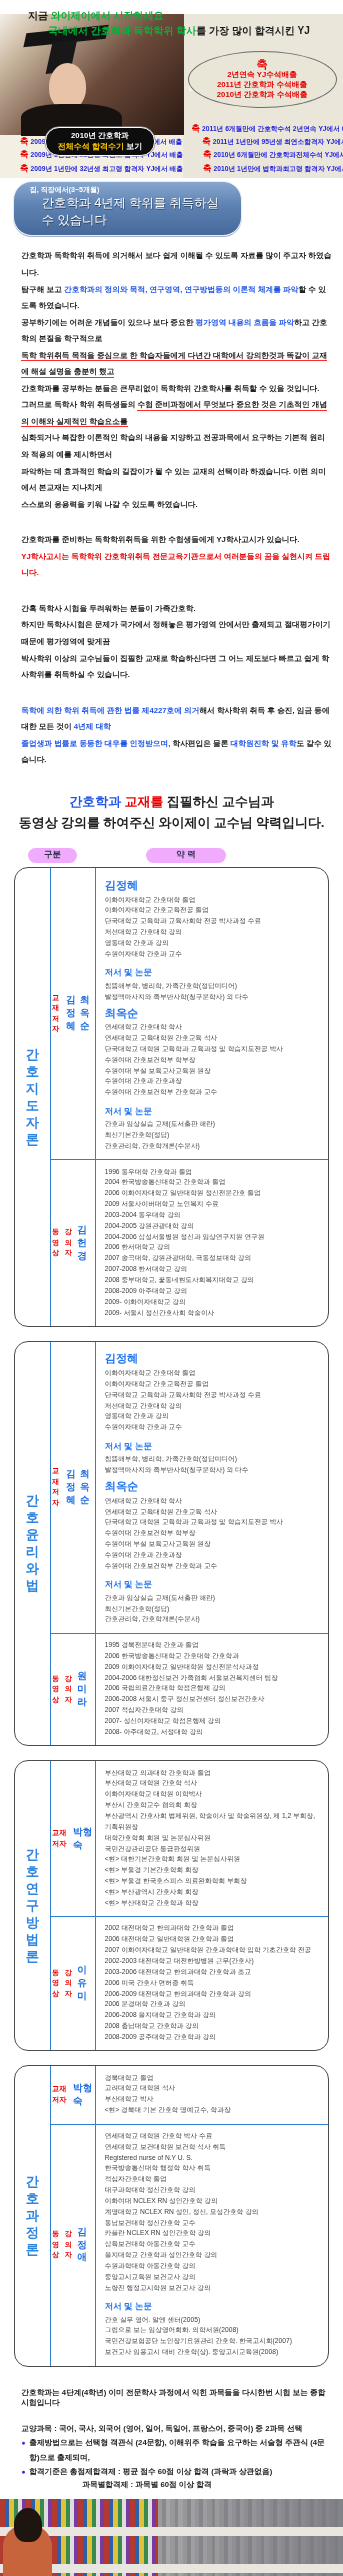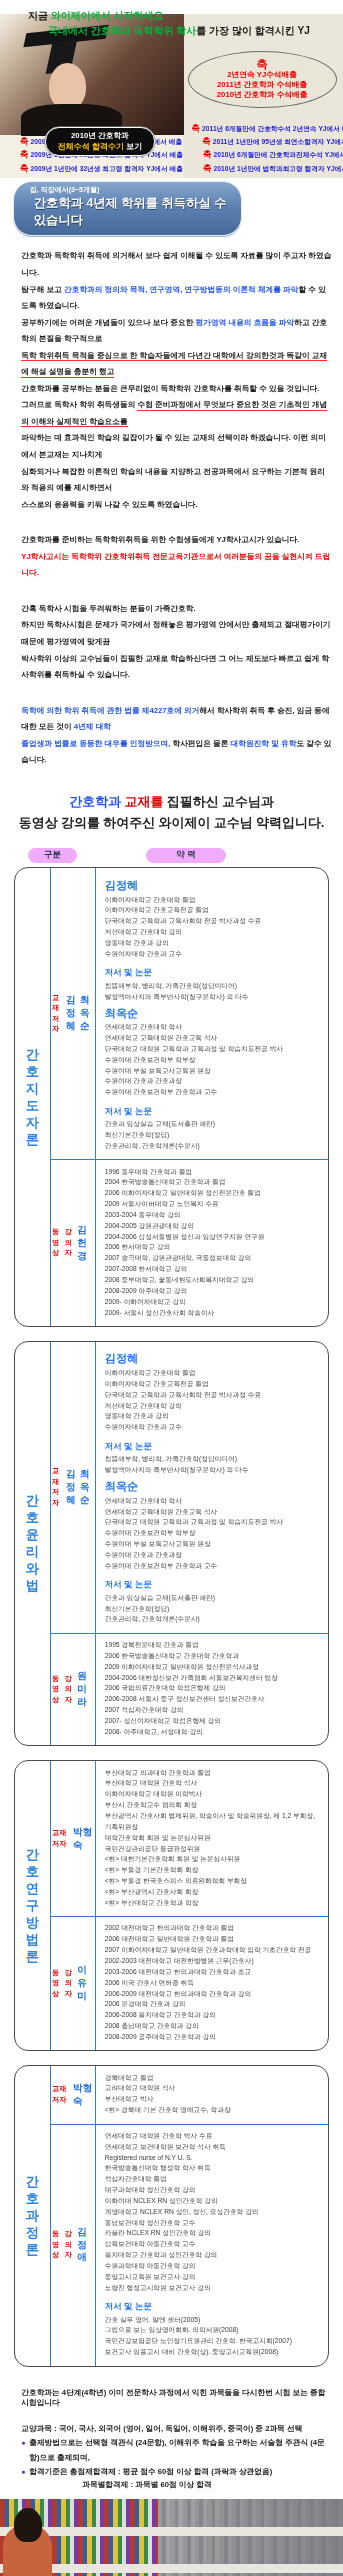--- a/index.html
+++ b/index.html
@@ -28,21 +28,21 @@
   .rb-rest{color:#fff;font-size:8px;font-weight:bold;}
   .congrats{position:absolute;left:0;right:0;bottom:2.1px;z-index:5;}
   .cg-row{display:flex;}
   .cg-cell{flex:0 0 50%;display:flex;align-items:baseline;justify-content:flex-start;padding-left:20px;box-sizing:border-box;height:13.3px;}
   .cg-chuk{color:#e80000;font-weight:bold;font-size:8.5px;margin-right:2.1px;}
   .cg-text{color:#2222dd;font-weight:bold;font-size:6.7px;white-space:nowrap;}
 
   
   .banner1{margin:3.2px 101px 7.5px 12.8px;background:linear-gradient(180deg,#87a6cd 0%,#5d82b2 45%,#46699a 100%);border:1.6px solid #e7edf6;box-shadow:0 1.1px 0 #9fb3cd;border-radius:19px;padding:3.2px 9.6px 5.3px 16px;}
   .bn-small{color:#fff;font-size:7px;font-weight:bold;}
-  .bn-big{color:#fff;font-size:12.3px;font-weight:bold;text-shadow:0.5px 0.5px 0 #2a3c5a;margin-left:4px;}
+  .bn-big{color:#fff;font-size:12.3px;font-weight:normal;text-shadow:0.5px 0.5px 0 #2a3c5a;margin-left:12px;}
 
   
   .intro{padding:5.3px 10.7px 0 21.3px;}
   .para{font-size:7.7px;font-weight:bold;line-height:2.15;}
   .para.gap{margin-top:19px;}
 
   
   .fac-title{margin-top:23.5px;text-align:center;font-family:"Liberation Serif","DejaVu Serif",serif;font-weight:bold;font-size:13px;line-height:1.6;}
   .pills{display:flex;margin:14px 0 4.3px 28px;}
   .pill{background:#f0abfc;border-radius:8px;color:#28344a;font-weight:bold;font-size:8.5px;text-align:center;padding:1.6px 0;}
@@ -153,22 +153,22 @@
   <div class="bn-big">간호학과  4년제 학위를 취득하실 수 있습니다</div>
 </div>
 
 <div class="intro">
     <div class="para"><span class="run-k">간호학과 독학학위 취득에 의거해서 보다 쉽게 이해될 수 있도록 자료를 많이 주고자 하였습니다.</span></div>
     <div class="para"><span class="run-k">탐구해 보고 </span><span class="run-b">간호학과의 정의와 목적, 연구영역, 연구방법등의 이론적 체계를 파악</span><span class="run-k">할 수 있도록 하였습니다.</span></div>
     <div class="para"><span class="run-k">공부하기에는 어려운 개념들이 있으나 보다 중요한 </span><span class="run-b">평가영역 내용의 흐름을 파악</span><span class="run-k">하고 간호학의  본질을 학구적으로</span></div>
     <div class="para"><span class="run-k run-u">독학 학위취득 목적을 중심으로 한 학습자들에게 다년간 대학에서 강의한것과 똑같이 교재에 해설 설명을 충분히 했고</span></div>
     <div class="para"><span class="run-k">간호학과를 공부하는 분들은 큰무리없이 독학학위 간호학사를 취득할 수 있을 것입니다.</span></div>
     <div class="para"><span class="run-k">그러므로 독학사 학위 취득생들의 </span><span class="run-k run-u">수험 준비과정에서 무엇보다 중요한 것은 기초적인 개념의 이해와 실제적인 학습요소를</span></div>
+    <div class="para"><span class="run-k">심화되거나 복잡한 이론적인 학습의 내용을 지양하고 전공과목에서 요구하는 기본적 원리와 적용의 예를 제시하면서</span></div>
     <div class="para"><span class="run-k">파악하는 데 효과적인 학습의 길잡이가 될 수 있는 교재의 선택이라 하겠습니다. 이런 의미에서 본교재는 지나치게</span></div>
-    <div class="para"><span class="run-k">심화되거나 복잡한 이론적인 학습의 내용을 지양하고 전공과목에서 요구하는 기본적 원리와 적용의 예를 제시하면서</span></div>
     <div class="para"><span class="run-k">스스로의 응용력을 키워 나갈 수 있도록 하였습니다.</span></div>
     <div class="para gap"><span class="run-k">간호학과를 준비하는 독학학위취득을 위한 수험생들에게 YJ학사고시가 있습니다.</span></div>
     <div class="para"><span class="run-r">YJ학사고시는 독학학위 간호학위취득 전문교육기관으로서 여러분들의 꿈을 실현시켜 드립니다.</span></div>
     <div class="para gap"><span class="run-k">간혹 독학사 시험을 두려워하는 분들이 가족간호학.</span></div>
     <div class="para"><span class="run-k">하지만 독학사시험은 문제가 국가에서 정해놓은 평가영역 안에서만 출제되고 절대평가이기 때문에 평가영역에 맞게끔</span></div>
     <div class="para"><span class="run-k">박사학위 이상의 교수님들이 집필한 교재로 학습하신다면 그 어느 제도보다 빠르고 쉽게 학사학위를 취득하실 수 있습니다.</span></div>
     <div class="para gap"><span class="run-b">독학에 의한 학위 취득에 관한 법률 제4227호에 의거</span><span class="run-k">해서 학사학위 취득 후 승진, 임금 등에 대한 모든 것이 </span><span class="run-b">4년제 대학</span></div>
     <div class="para"><span class="run-b">졸업생과 법률로 동등한 대우를 인정받으며,</span><span class="run-k"> 학사편입은 물론 </span><span class="run-b">대학원진학 및 유학</span><span class="run-k">도 갈수 있습니다.</span></div>
   </div>
 
@@ -412,21 +412,21 @@
             <div class="bio-line">보건교사 임용고시 대비 간호학(상). 중앙고시교육원(2008)</div>
           </div>
         </div>
       </div>
     </div>
   </div>
 
 <div class="exam">
   <div class="exam-t1">간호학과는 4단계(4학년) 이미 전문학사 과정에서 익힌 과목들을 다시한번 시험 보는 종합시험입니다</div>
   <div class="exam-sub">
-    <div>교양과목 : 국어, 국사, 외국어 (영어, 일어, 독일어, 이해위주, 중국어) 중 2과목 선택</div>
+    <div>교양과목 : 국어, 국사, 외국어 (영어, 일어, 독일어, 프랑스어, 중국어) 중 2과목 선택</div>
   </div>
   <div class="exam-b">
       <span class="dot">●</span>
       <span>출제방법으로는 선택형 객관식 (24문항), 이해위주 학습을 요구하는 서술형 주관식 (4문항)으로 출제되며,</span>
     </div>
   <div class="exam-b">
       <span class="dot">●</span>
       <span>합격기준은 총점제합격제 : 평균 점수 60점 이상 합격 (과락과 상관없음)</span>
     </div>
   <div class="exam-b3">과목별합격제 : 과목별 60점 이상 합격</div>

